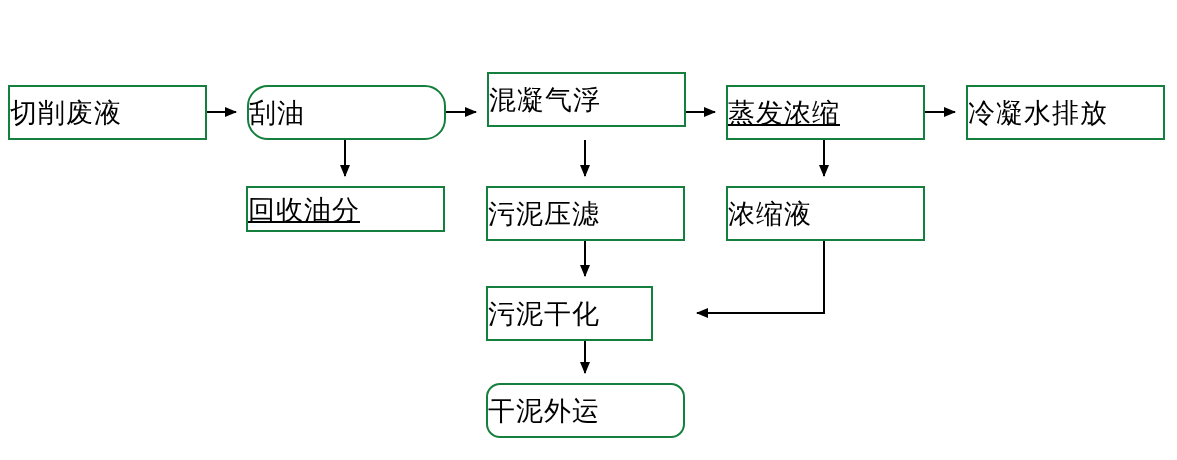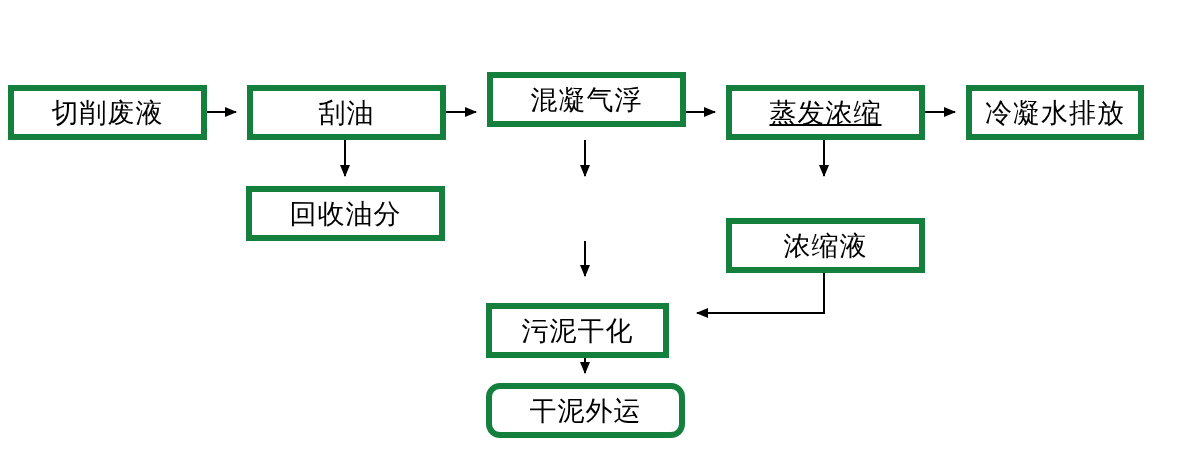--- a/index.html
+++ b/index.html
@@ -11,25 +11,24 @@
     position: relative;
     width: 1177px;
     height: 460px;
     background: #ffffff;
     overflow: hidden;
     font-family: "DejaVu Serif", "Liberation Serif", serif;
   }
   .node {
     position: absolute;
     box-sizing: border-box;
-    border: 6px solid #15803d;
+    border: 2px solid #15803d;
     background: #ffffff;
     display: flex;
     align-items: center;
-    justify-content: center;
     color: #000000;
     font-size: 27px;
     line-height: 1;
     letter-spacing: 1px;
     white-space: nowrap;
     font-family: "DejaVu Serif", "Liberation Serif", serif;
   }
   .node span { display: block; }
   #edges {
     position: absolute;
@@ -63,46 +62,49 @@
       <polyline points="585,241 585,276"></polyline>
       <polyline points="824,241 824,313 697,313"></polyline>
       <polyline points="585,341 585,373"></polyline>
     </g>
   </svg>
 
   <div class="node" style="left:8px; top:85px; width:199px; height:55px;">
     <span>切削废液</span>
   </div>
 
-  <div class="node" style="left:247px; top:85px; width:199px; height:55px;">
+  <div class="node" style="left:247px; top:85px; width:199px; height:55px;border-radius:21px;">
     <span>刮油</span>
   </div>
 
   <div class="node" style="left:487px; top:72px; width:199px; height:55px;">
     <span>混凝气浮</span>
   </div>
 
   <div class="node" style="left:726px; top:85px; width:199px; height:55px;text-decoration:underline;">
     <span>蒸发浓缩</span>
   </div>
 
-  <div class="node" style="left:966px; top:85px; width:178px; height:55px;">
+  <div class="node" style="left:966px; top:85px; width:199px; height:55px;">
     <span>冷凝水排放</span>
   </div>
 
-  <div class="node" style="left:246px; top:186px; width:199px; height:55px;">
+  <div class="node" style="left:246px; top:186px; width:199px; height:46px;text-decoration:underline;">
     <span>回收油分</span>
   </div>
 
+  <div class="node" style="left:486px; top:186px; width:199px; height:55px;">
+    <span>污泥压滤</span>
+  </div>
 
-  <div class="node" style="left:726px; top:186px; width:199px; height:55px;margin-top:32px;">
+  <div class="node" style="left:726px; top:186px; width:199px; height:55px;">
     <span>浓缩液</span>
   </div>
 
-  <div class="node" style="left:486px; top:303px; width:183px; height:55px;">
+  <div class="node" style="left:486px; top:286px; width:167px; height:55px;">
     <span>污泥干化</span>
   </div>
 
   <div class="node" style="left:486px; top:383px; width:199px; height:55px;border-radius:14px;">
     <span>干泥外运</span>
   </div>
 
 </div>
 
 </body></html>

